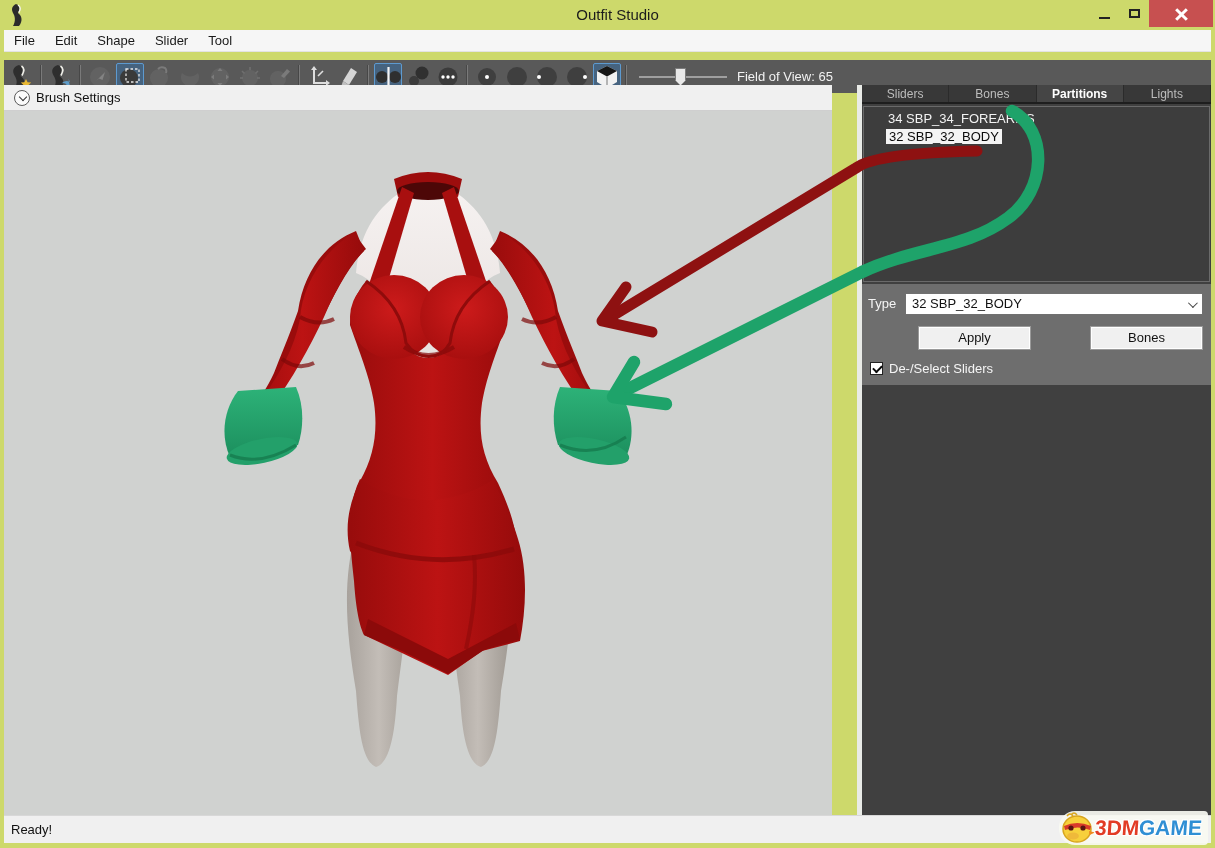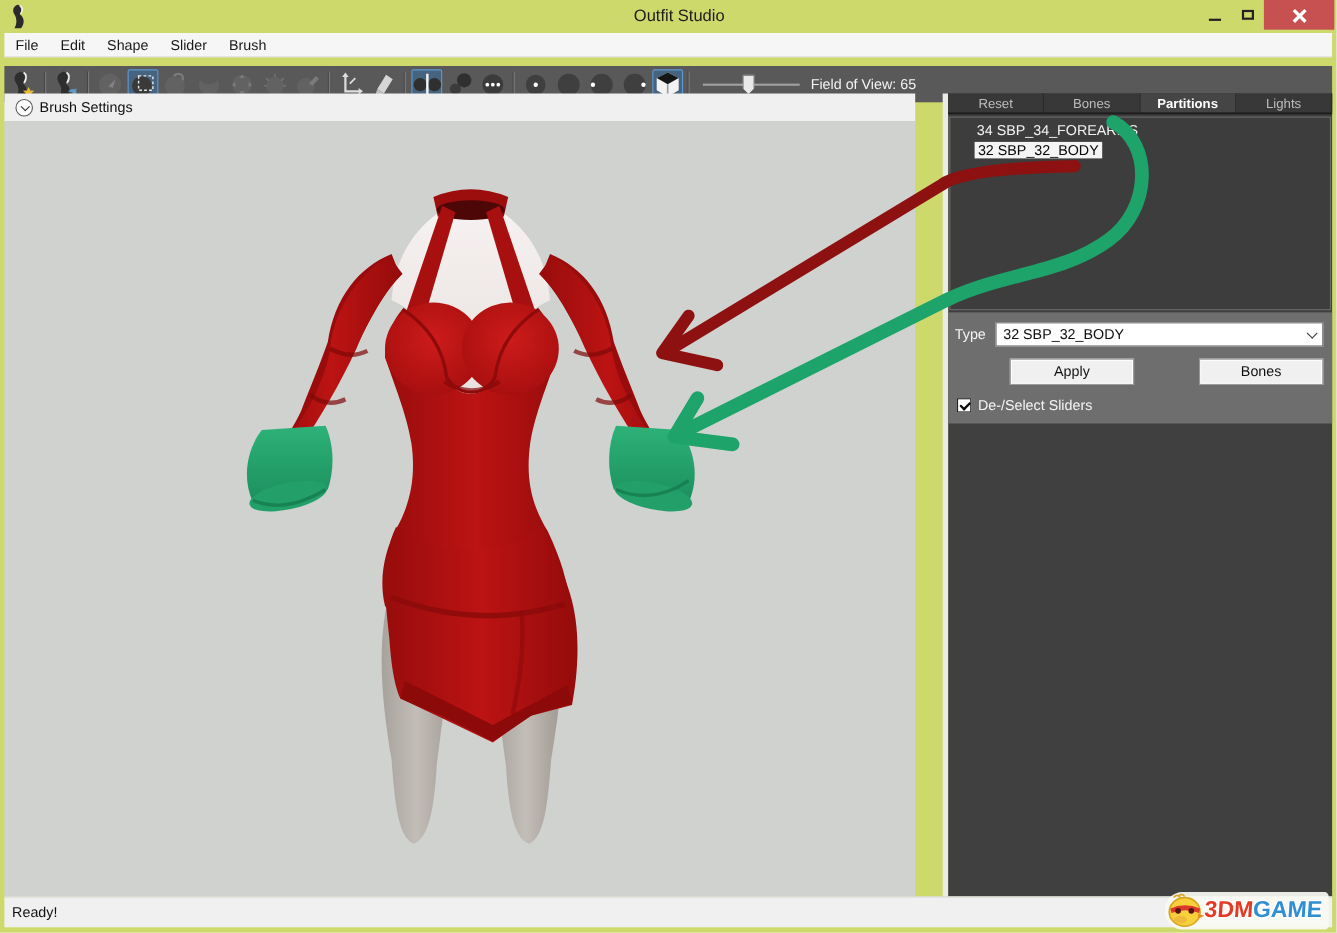--- a/index.html
+++ b/index.html
@@ -101,21 +101,21 @@
           <div class="glyph-x"></div>
         </div>
     </div>
   </div>
 
   <div class="menubar">
     <span class="menu-item">File</span>
     <span class="menu-item">Edit</span>
     <span class="menu-item">Shape</span>
     <span class="menu-item">Slider</span>
-    <span class="menu-item">Brush</span>
+    <span class="menu-item">Tool</span>
   </div>
 
   <div class="toolbar">
     <div class="tb-btn">
       <svg width="24" height="26" viewBox="0 0 24 26">
         <path d="M9 1 C14 3,13 8,10.5 12 C15 15,16 20,11 25 L4 25 C8 20,7 15,4.5 11.5 C2 7,3 3,9 1 Z" fill="#2e2e2e"></path>
         <path d="M11.5 2 C14.5 4,14 8,12 11.5" fill="none" stroke="#efefe9" stroke-width="1.6"></path>
         <path d="M16 15 l1.6 3.3 3.6.3-2.7 2.4.8 3.5-3.3-1.9-3.3 1.9.8-3.5-2.7-2.4 3.6-.3z" fill="#e9b832"></path>
       </svg>
     </div>
@@ -330,21 +330,21 @@
           <ellipse cx="590" cy="340" rx="36" ry="12" transform="rotate(12 590 340)" fill="#23a06a"></ellipse>
           <path d="M556 334 q34 14 66 -8" fill="none" stroke="#157a4e" stroke-width="3" opacity=".8"></path>
         </svg>
       </div>
     </div>
 
     <div class="splitter"></div>
 
     <div class="right-panel">
       <div class="tabbar">
-        <div class="tab">Reset</div>
+        <div class="tab">Sliders</div>
         <div class="tab">Bones</div>
         <div class="tab active">Partitions</div>
         <div class="tab">Lights</div>
       </div>
       <div class="part-list">
         <div class="part-item">34 SBP_34_FOREARMS</div>
         <div class="part-item selected"><span>32 SBP_32_BODY</span></div>
       </div>
       <div class="type-section">
         <div class="type-row">

